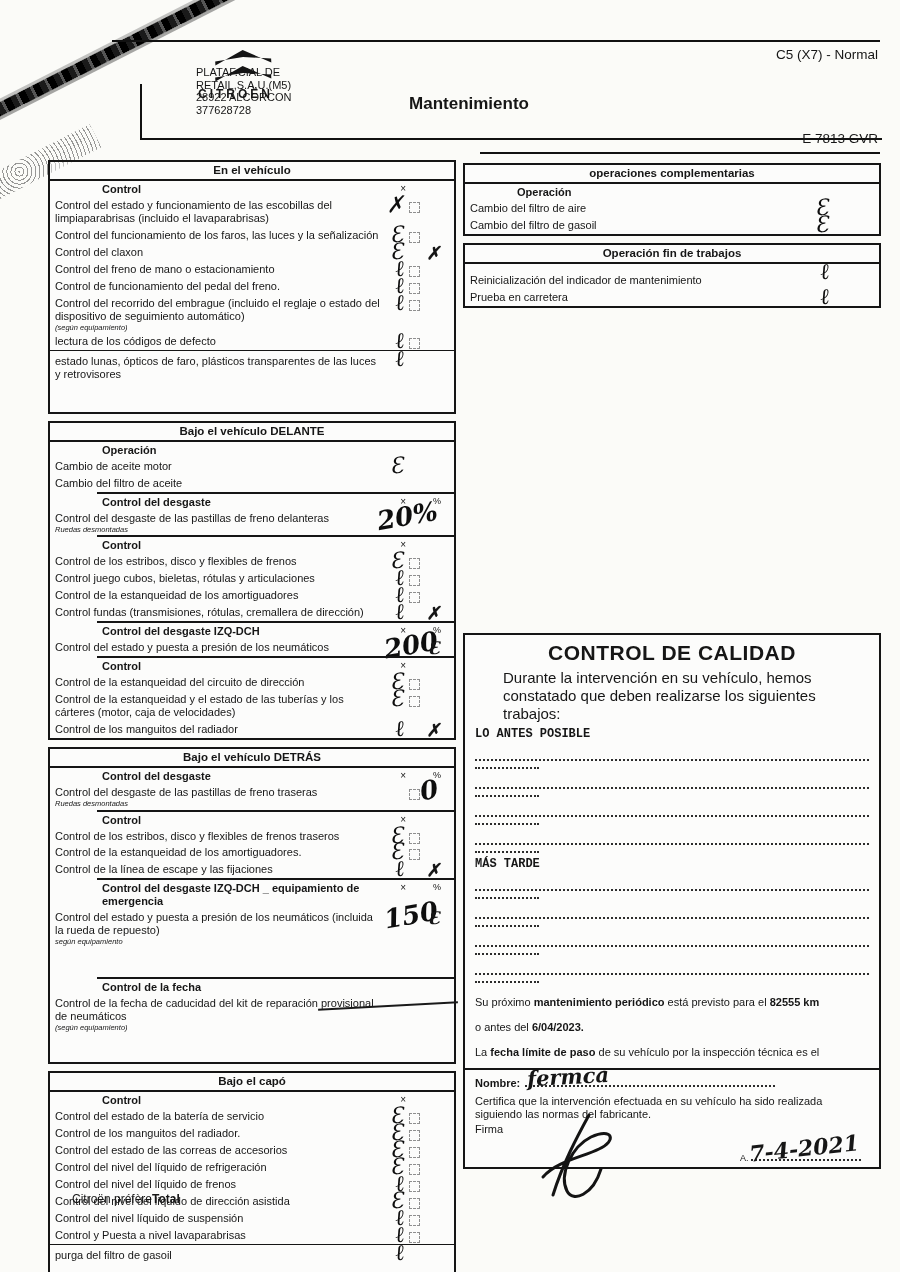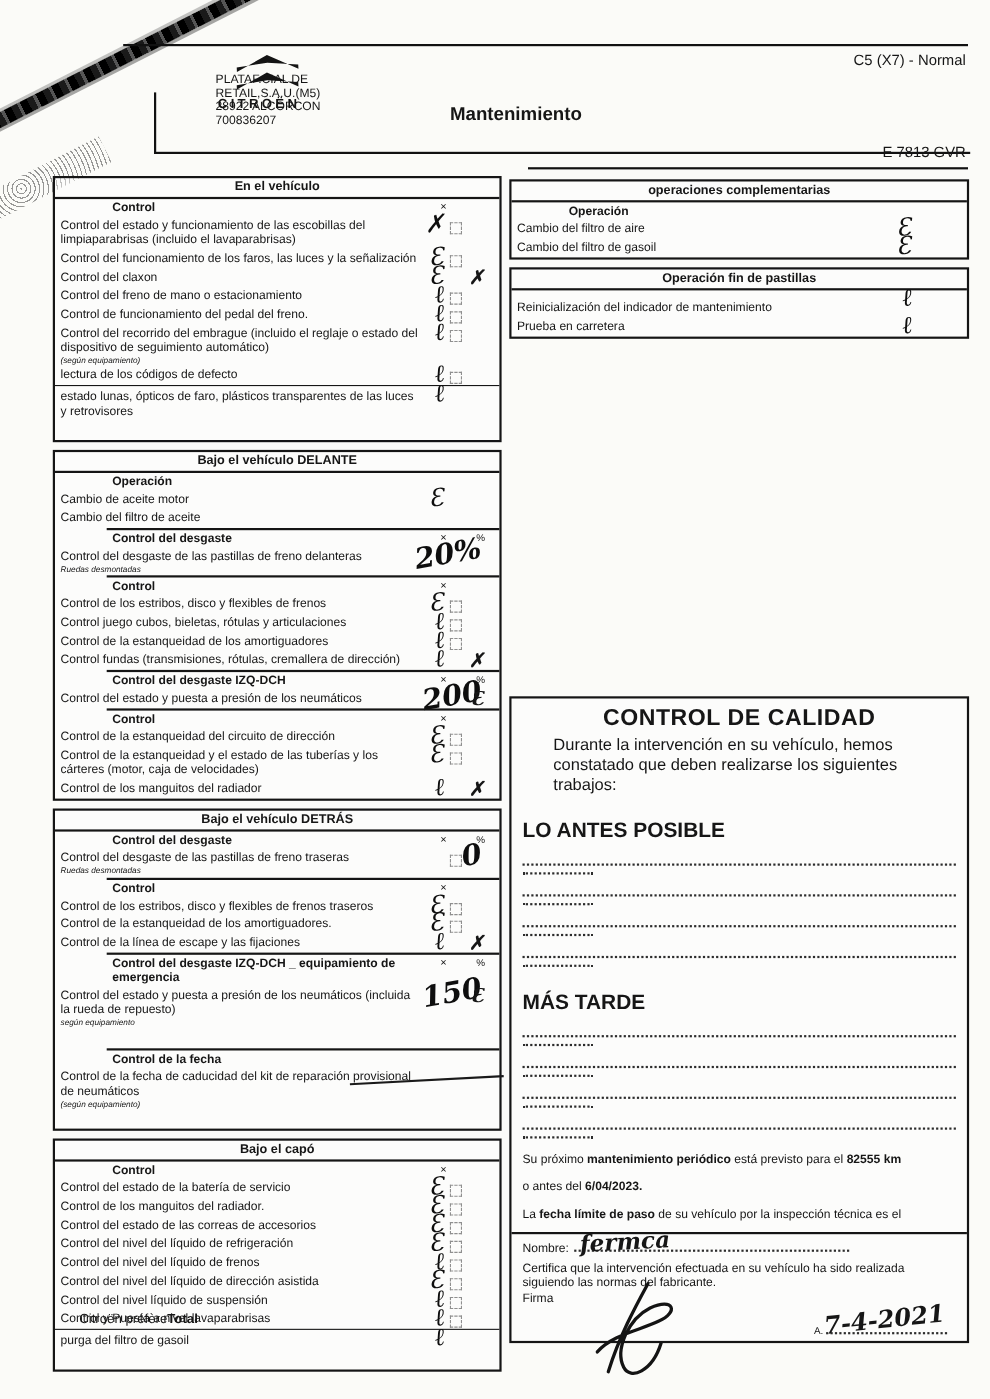--- a/index.html
+++ b/index.html
@@ -37,26 +37,26 @@
   .colx{position:absolute;right:48px;top:2px;font-size:10px;font-weight:normal;}
   .colpct{position:absolute;right:13px;top:2px;font-size:9px;font-weight:normal;}
   .box{position:absolute;right:34px;top:5px;width:9px;height:9px;border:1px dashed #8f8f8f;}
   .hw{position:absolute;right:50px;top:-5px;font-family:"DejaVu Serif",serif;font-style:italic;
       font-size:22px;color:#0e0e0e;transform:rotate(-6deg);font-weight:500;}
   .hw.big{font-size:26px;font-weight:bold;right:16px;top:-9px;transform:rotate(-10deg);}
   .hw2{position:absolute;right:14px;top:-1px;font-family:"DejaVu Serif",serif;font-style:italic;
        font-size:17px;font-weight:bold;transform:rotate(-4deg);}
   .hwdash{position:absolute;right:-4px;top:10px;width:140px;border-top:2.5px solid #1a1a1a;transform:rotate(-3deg);}
   .pad-top{padding-top:10px;}
-  .pad-bot{padding-bottom:19px;}
+  .pad-bot{padding-bottom:31px;}
   
   .quality{border:2px solid #151515;margin-top:325px;padding:4px 10px 0;position:relative;background:rgba(255,255,255,.4);}
   .q-title{text-align:center;font-size:21px;font-weight:bold;letter-spacing:.5px;margin:2px 0 4px;}
   .q-intro{font-size:15px;line-height:1.2;margin-left:28px;}
-  .q-head{font-size:19px;font-weight:bold;margin-top:22px;}
+  .q-head{font-size:12px;font-weight:bold;margin-top:4px;font-family:Liberation Mono, monospace;}
   .dl{height:0;border-bottom:2px dotted #2c2c2c;}
   .dl.long{margin-top:18px;}
   .dl.short{margin-top:6px;width:64px;}
   .q-line{font-size:11px;margin-top:13px;}
   .q-sec{border-top:2px solid #151515;margin:10px -10px 0;padding:3px 10px 0;position:relative;}
   .namedots{display:inline-block;width:250px;border-bottom:2px dotted #2c2c2c;height:10px;}
   .name-hw{position:absolute;left:62px;top:-6px;font-family:"DejaVu Serif",serif;font-style:italic;
            font-size:21px;font-weight:bold;transform:rotate(-3deg);}
   .cert{font-size:11px;line-height:1.2;margin-top:4px;}
   .firma-row{position:relative;height:44px;font-size:11px;margin-top:2px;}
@@ -82,21 +82,21 @@
   <svg width="64" height="38" viewBox="0 0 64 38">
     <path d="M4 16 L32 2 L60 16 L60 12 L32 9 L4 12 Z" fill="#141414" transform="rotate(-3 32 9)"></path>
     <path d="M4 32 L32 18 L60 32 L60 28 L32 25 L4 28 Z" fill="#141414" transform="rotate(-3 32 25)"></path>
   </svg>
   <div class="brand">CITROËN</div>
 </div>
 <div class="abs dealer">
   <div>PLATAF.CIAL DE</div>
   <div>RETAIL,S.A.U.(M5)</div>
   <div>28922 ALCORCON</div>
-  <div>700836207</div>
+  <div>377628728</div>
 </div>
 <div class="abs title">Mantenimiento</div>
 <div class="abs plate">E 7813 GVR</div>
 <div class="abs plateline"></div>
 
 <div class="abs col-left" id="left-col">
     <div class="tbl">
       <div class="sect">En el vehículo</div>
       <div class="row group first"><span>Control</span><span class="colx">×</span></div>
       <div class="row item"><span>Control del estado y funcionamiento de las escobillas del limpiaparabrisas (incluido el lavaparabrisas)</span><span class="box"></span><span class="hw">✗</span></div>
@@ -157,21 +157,21 @@
 
 <div class="abs col-right" id="right-col">
   <div id="right-tables">
       <div class="tbl">
         <div class="sect">operaciones complementarias</div>
         <div class="row group first"><span>Operación</span></div>
         <div class="row item"><span>Cambio del filtro de aire</span><span class="hw">Ɛ</span></div>
         <div class="row item"><span>Cambio del filtro de gasoil</span><span class="hw">Ɛ</span></div>
       </div>
       <div class="tbl">
-        <div class="sect">Operación fin de pastillas</div>
+        <div class="sect">Operación fin de trabajos</div>
         <div class="row item pad-top"><span>Reinicialización del indicador de mantenimiento</span><span class="hw">ℓ</span></div>
         <div class="row item"><span>Prueba en carretera</span><span class="hw">ℓ</span></div>
       </div>
     </div>
   <div class="quality">
     <div class="q-title">CONTROL DE CALIDAD</div>
     <div class="q-intro">Durante la intervención en su vehículo, hemos constatado que deben realizarse los siguientes trabajos:</div>
     <div class="q-head">LO ANTES POSIBLE</div>
     <div id="asap-lines">
         <div class="dl long"></div>
@@ -197,21 +197,21 @@
     <div class="q-line">
       <span>Su próximo </span><b>mantenimiento periódico</b><span> está previsto para el </span><b>82555 km</b>
     </div>
     <div class="q-line">
       <span>o antes del </span><b>6/04/2023.</b>
     </div>
     <div class="q-line">
       <span>La </span><b>fecha límite de paso</b><span> de su vehículo por la inspección técnica es el</span>
     </div>
     <div class="q-sec">
-      <span style="font-size:11px;">Nombre:</span>
+      <span style="font-size:11px;font-weight:bold;">Nombre:</span>
       <span class="namedots"></span>
       <span class="name-hw">fermca</span>
       <div class="cert">Certifica que la intervención efectuada en su vehículo ha sido realizada siguiendo las normas del fabricante.</div>
       <div class="firma-row">
         <span>Firma</span>
         <span class="sig">
           <svg width="110" height="92" viewBox="0 0 110 92">
             <path d="M62 4 C 50 26, 36 52, 26 84 M16 66 C 30 50, 56 46, 72 38 C 90 30, 86 16, 64 26 C 44 36, 32 64, 40 80 C 46 92, 66 84, 74 58" stroke="#141414" stroke-width="3" fill="none" stroke-linecap="round"></path>
           </svg>
         </span>

